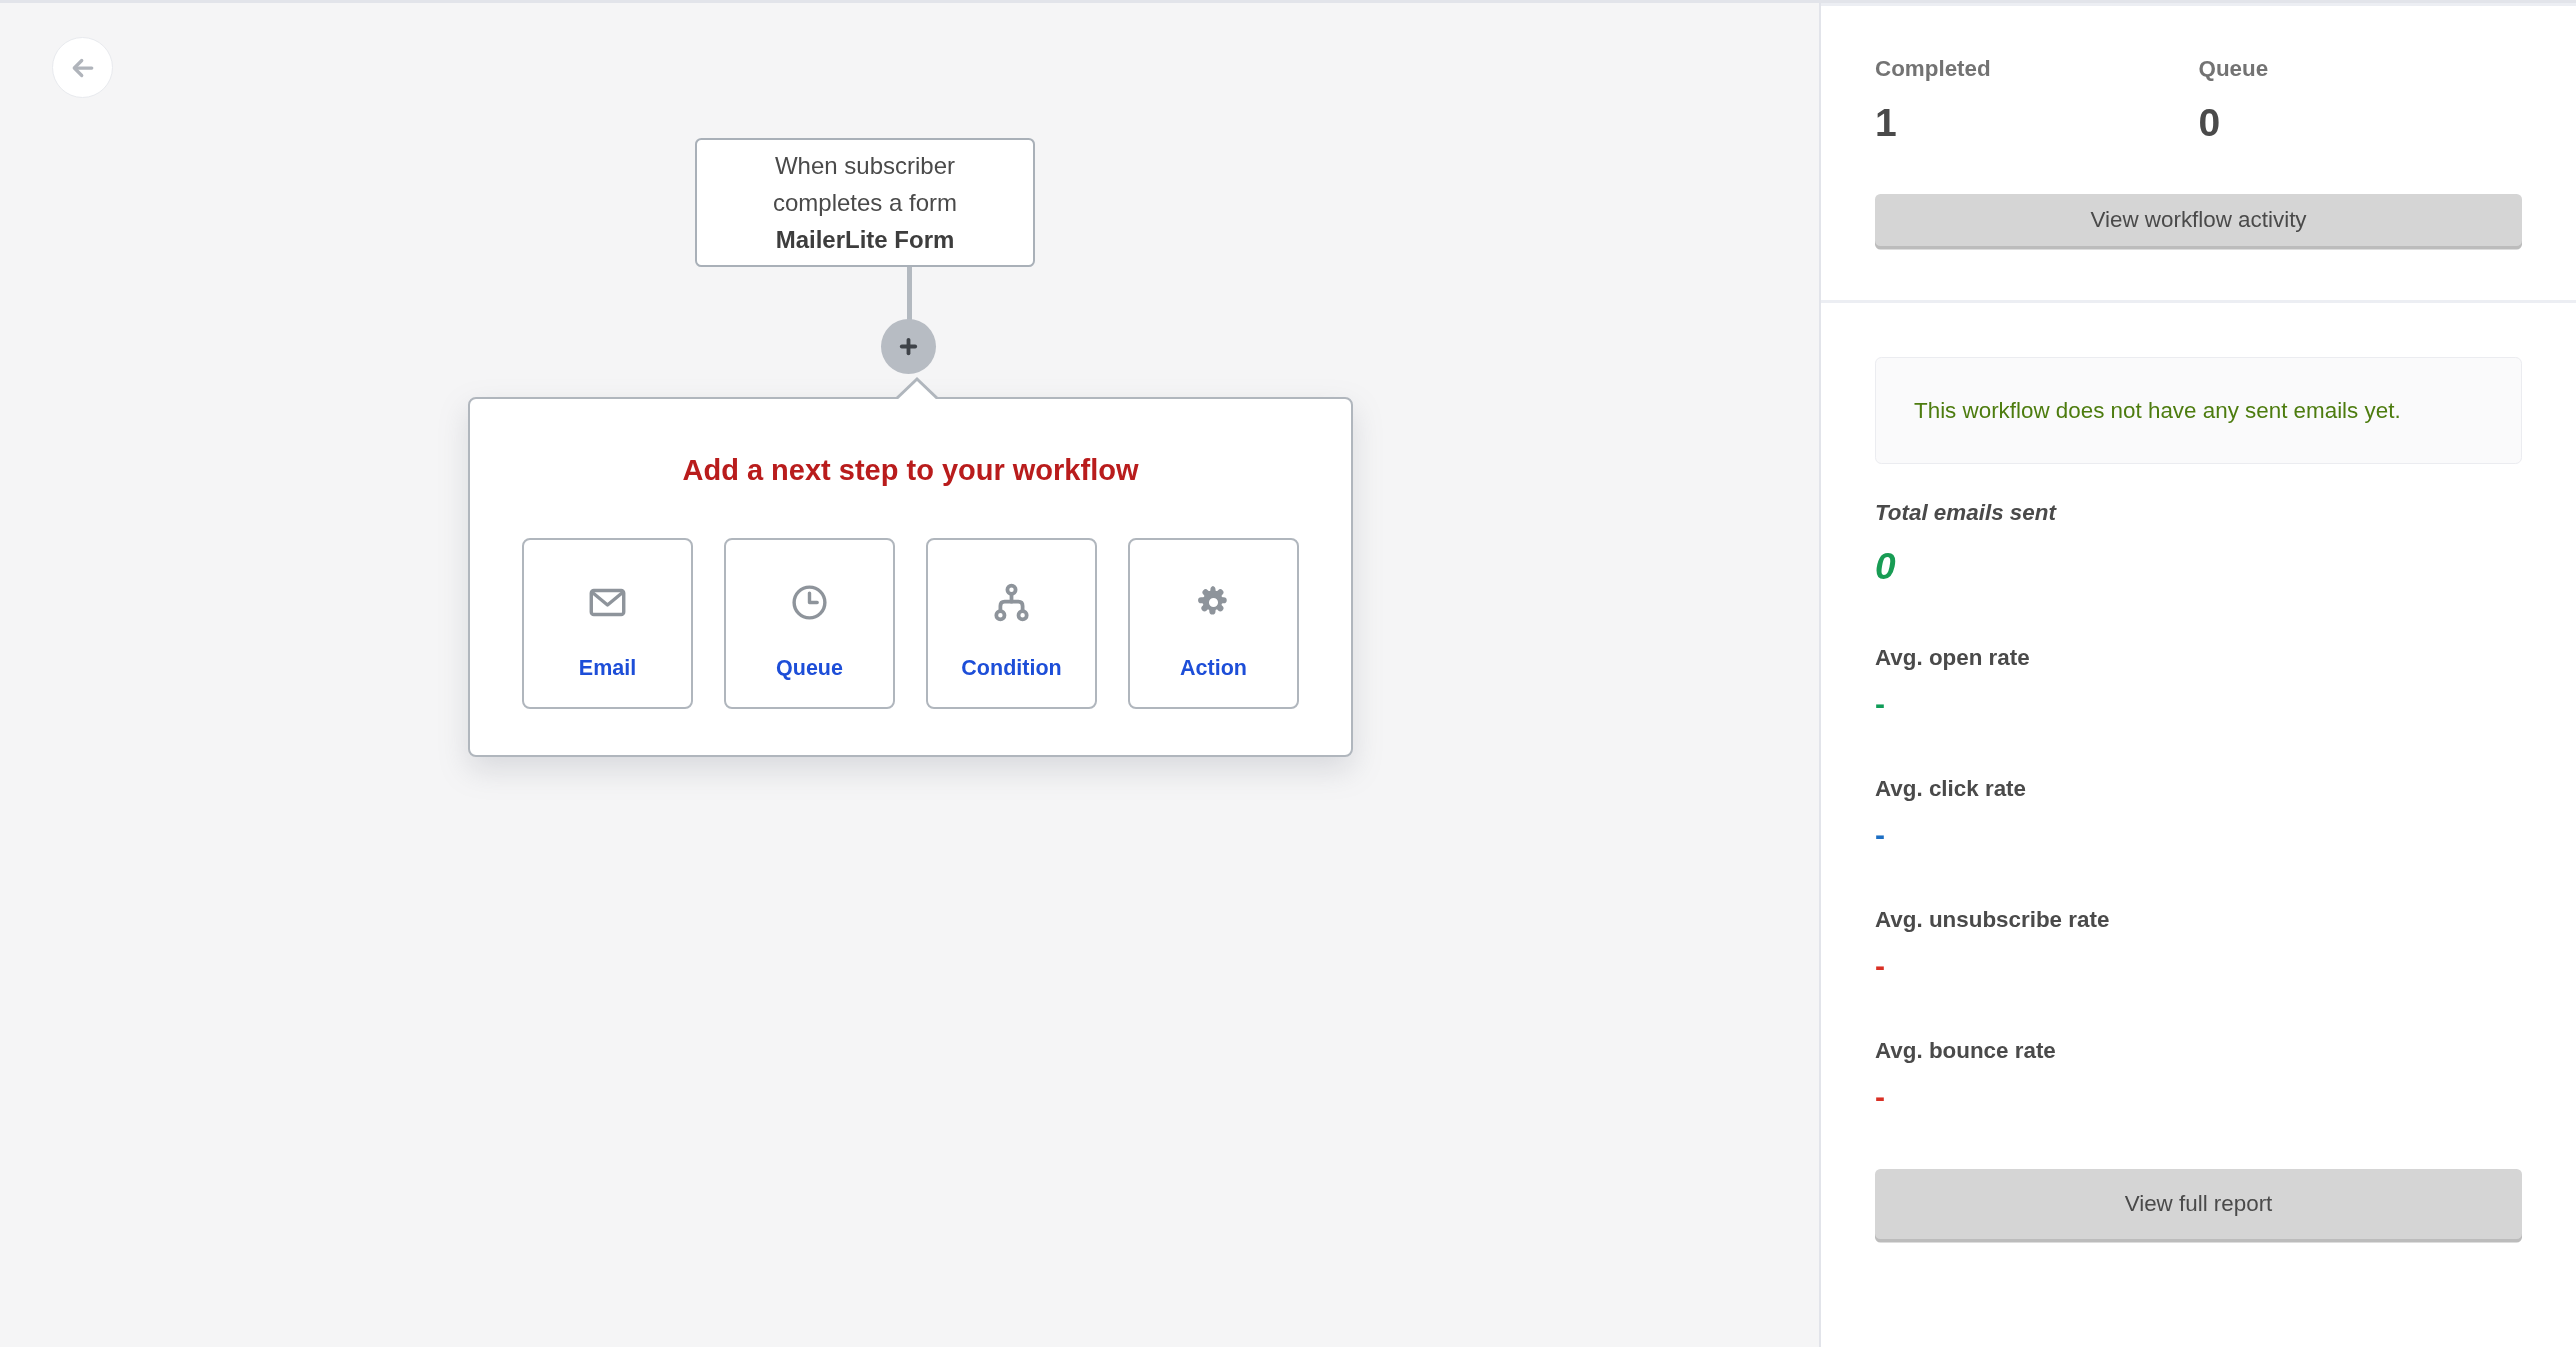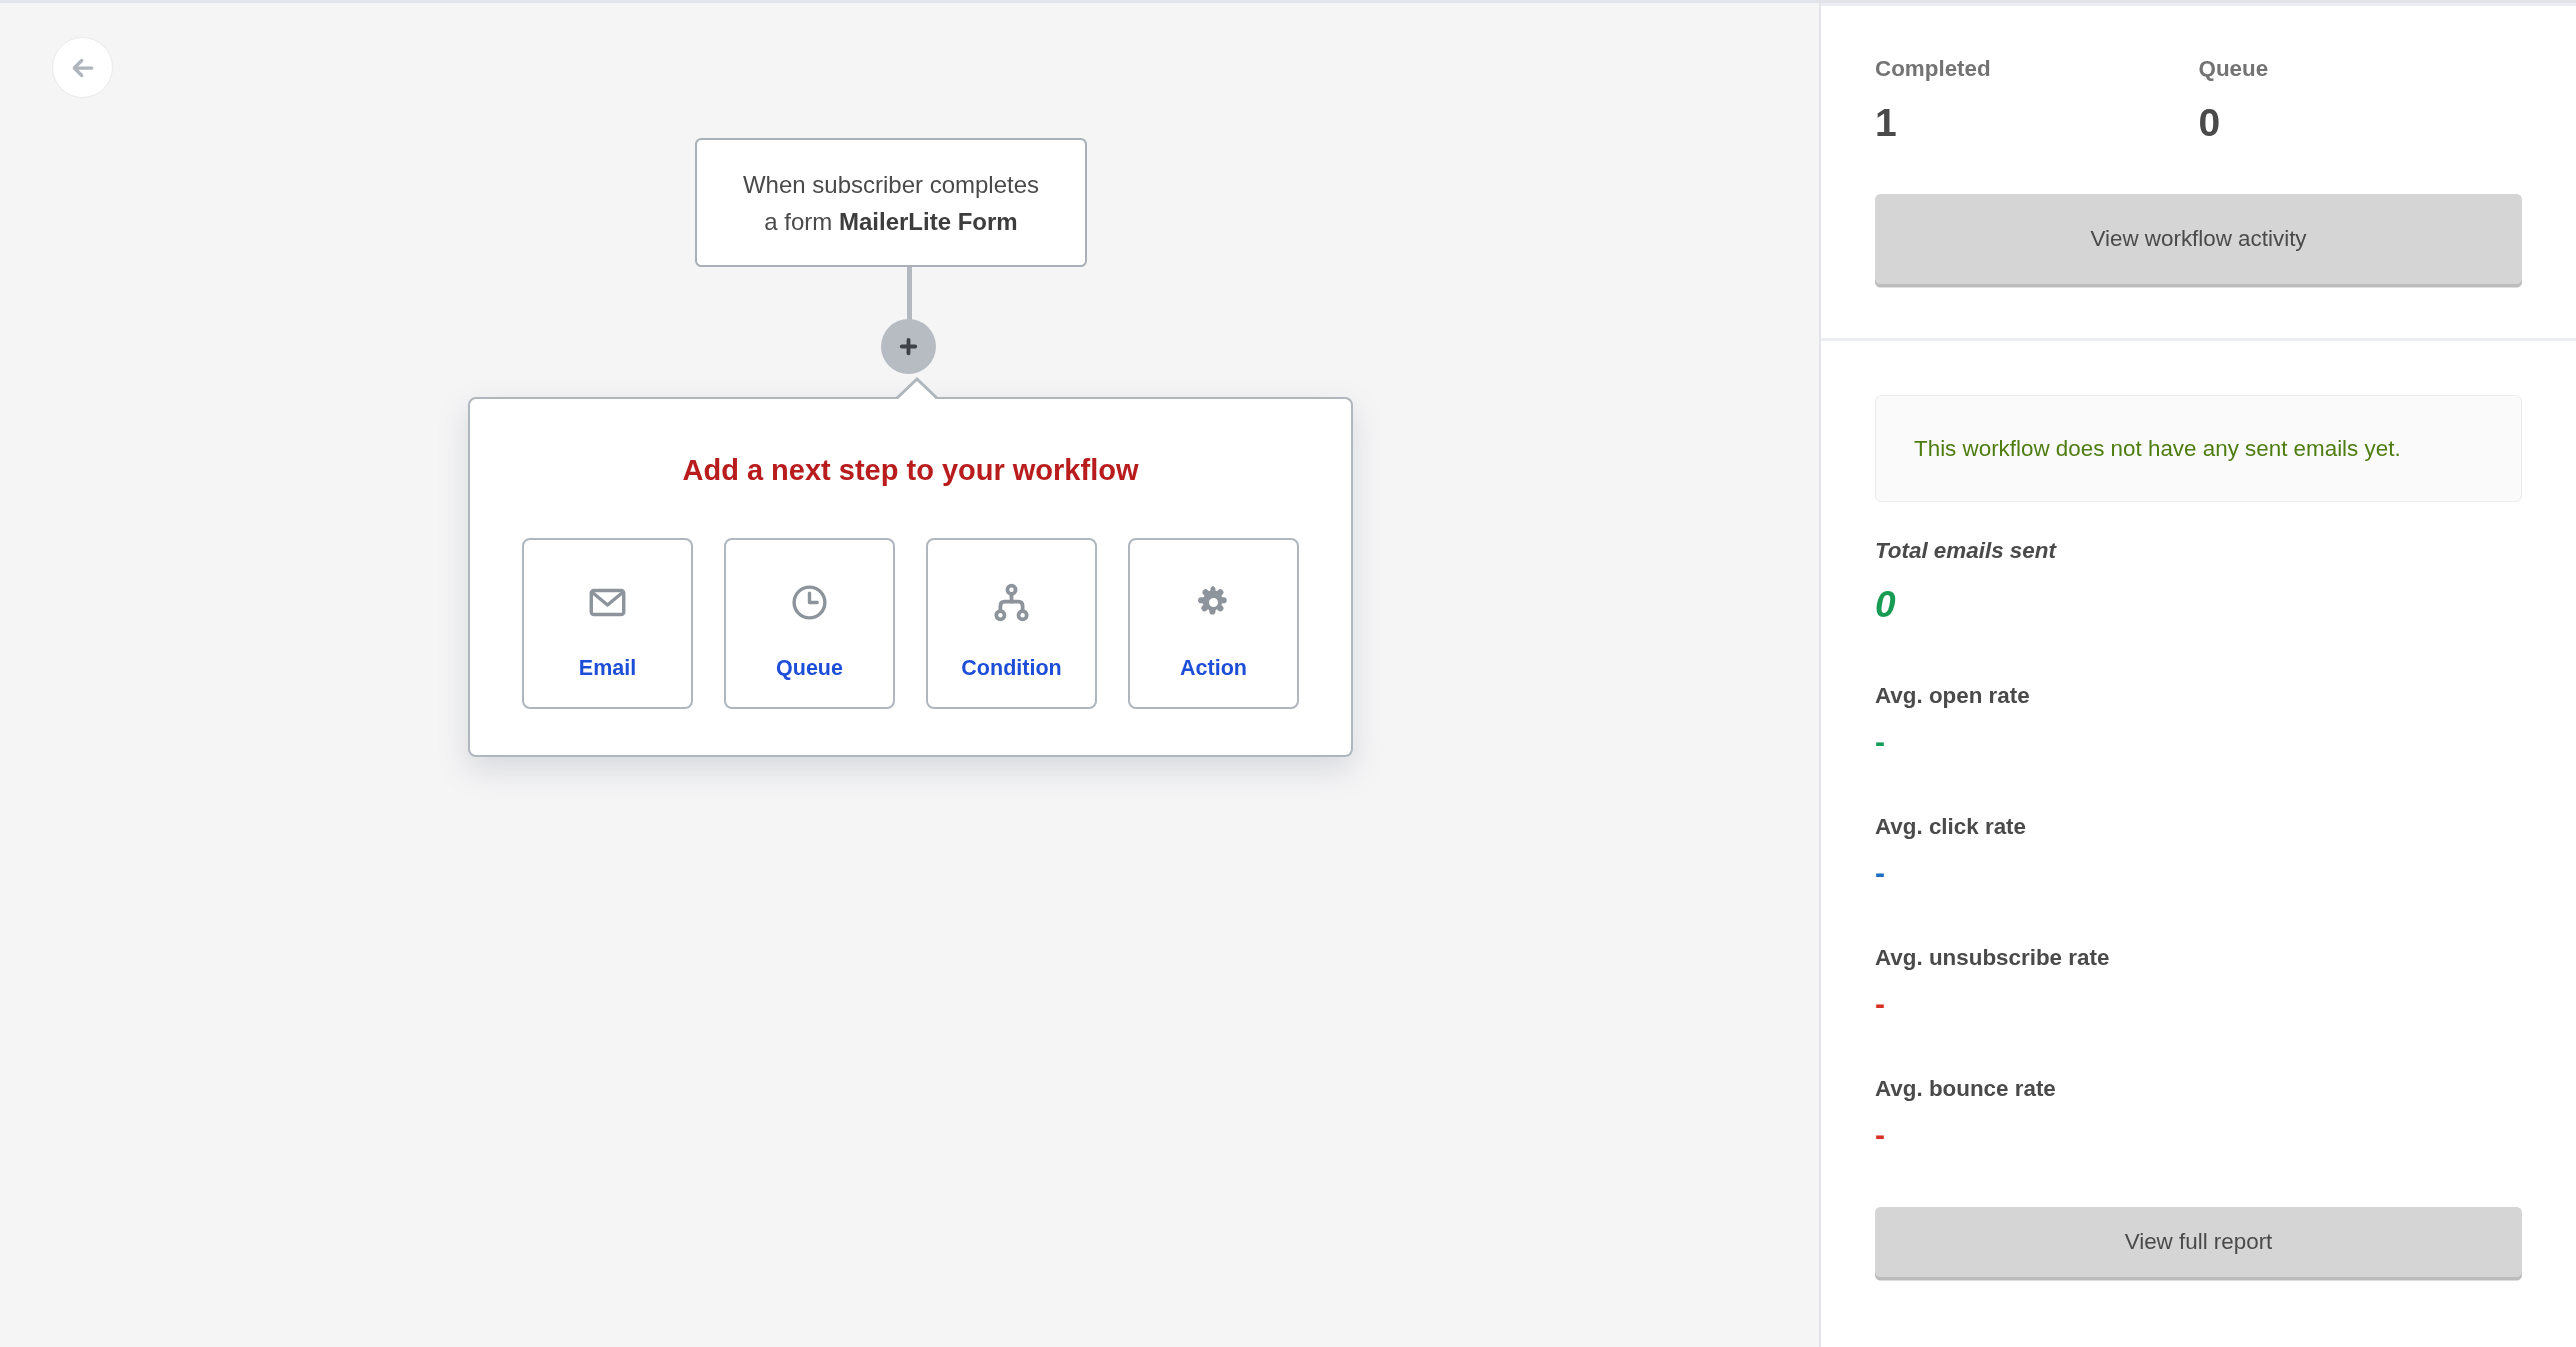--- a/index.html
+++ b/index.html
@@ -43,21 +43,21 @@
     justify-content: center;
     cursor: pointer;
   }
   .back-button svg { display: block; }
 
   
   .trigger-node {
     position: absolute;
     left: 695px;
     top: 135px;
-    width: 392px;
+    width: 340px;
     height: 129px;
     background: #ffffff;
     border: 2.7px solid #a9b0b8;
     border-radius: 6.3px;
     display: flex;
     align-items: center;
     justify-content: center;
     padding: 0 36px;
     cursor: pointer;
   }
@@ -225,21 +225,21 @@
   .stat-value {
     margin-top: 19.7px;
     font-size: 39px;
     font-weight: 700;
     color: #4a4a4a;
   }
 
   .wide-button {
     margin-top: 49px;
     width: 100%;
-    height: 90px;
+    height: 52px;
     background: #d5d5d5;
     border: none;
     border-radius: 5.4px;
     box-shadow: 0 3.6px 0 #bcbcbc;
     font-family: "Liberation Sans", sans-serif;
     font-size: 22.4px;
     color: #4a4a4a;
     cursor: pointer;
   }
 

